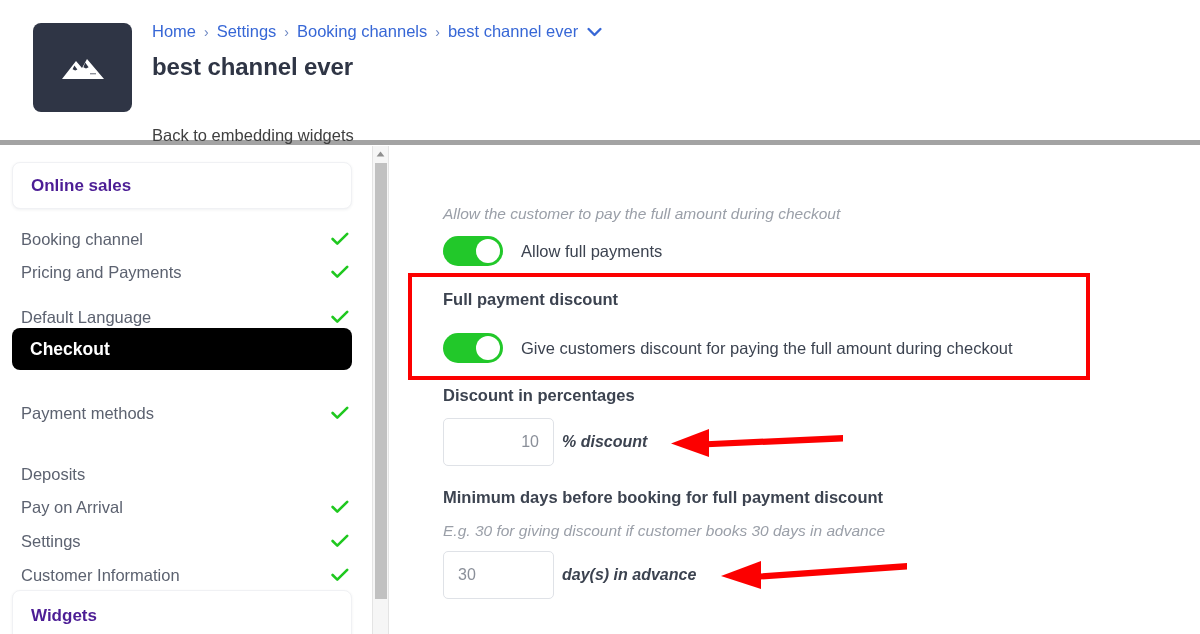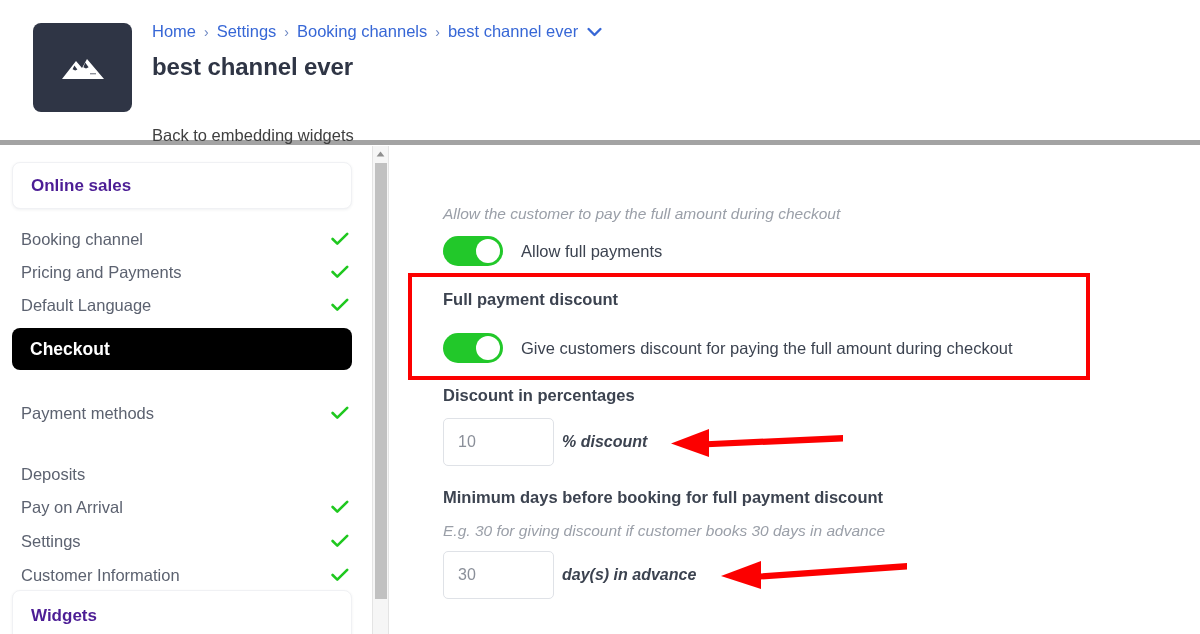--- a/index.html
+++ b/index.html
@@ -214,21 +214,21 @@
 
     <div class="nav-item" style="top:113px;">
       <span class="nav-label">Pricing and Payments</span>
       <span class="nav-check">
         <svg width="18" height="14" viewBox="0 0 18 14">
             <path d="M1.6 7 L6.3 11.6 L16.2 1.8" stroke="#1fc81f" stroke-width="2.6" fill="none" stroke-linecap="round" stroke-linejoin="round"></path>
           </svg>
       </span>
     </div>
 
-    <div class="nav-item" style="top:146px;">
+    <div class="nav-item" style="top:158px;">
       <span class="nav-label">Default Language</span>
       <span class="nav-check">
         <svg width="18" height="14" viewBox="0 0 18 14">
             <path d="M1.6 7 L6.3 11.6 L16.2 1.8" stroke="#1fc81f" stroke-width="2.6" fill="none" stroke-linecap="round" stroke-linejoin="round"></path>
           </svg>
       </span>
     </div>
 
     <div class="nav-active" style="top:182px;">
       <span class="nav-active-label">Checkout</span>
@@ -305,21 +305,21 @@
 
     <div class="toggle-row" style="left:53px; top:187px;">
       <div class="toggle">
         <div class="knob"></div>
       </div>
       <span class="toggle-label">Give customers discount for paying the full amount during checkout</span>
     </div>
 
     <div class="section-title" style="left:53px; top:240px;">Discount in percentages</div>
 
-    <input class="num-field" style="left: 53px; top: 272px;" type="text" value="10">
+    <input class="num-field" style="left: 53px; top: 272px; text-align: right;" type="text" value="10">
     <span class="unit" style="left:172px; top:287px;">% discount</span>
 
     <div class="section-title" style="left:53px; top:342px;">Minimum days before booking for full payment discount</div>
 
     <div class="hint" style="left:53px; top:376px;">E.g. 30 for giving discount if customer books 30 days in advance</div>
 
     <input class="num-field" style="left: 53px; top: 405px;" type="text" value="30">
     <span class="unit" style="left:172px; top:420px;">day(s) in advance</span>
   </div>
 

